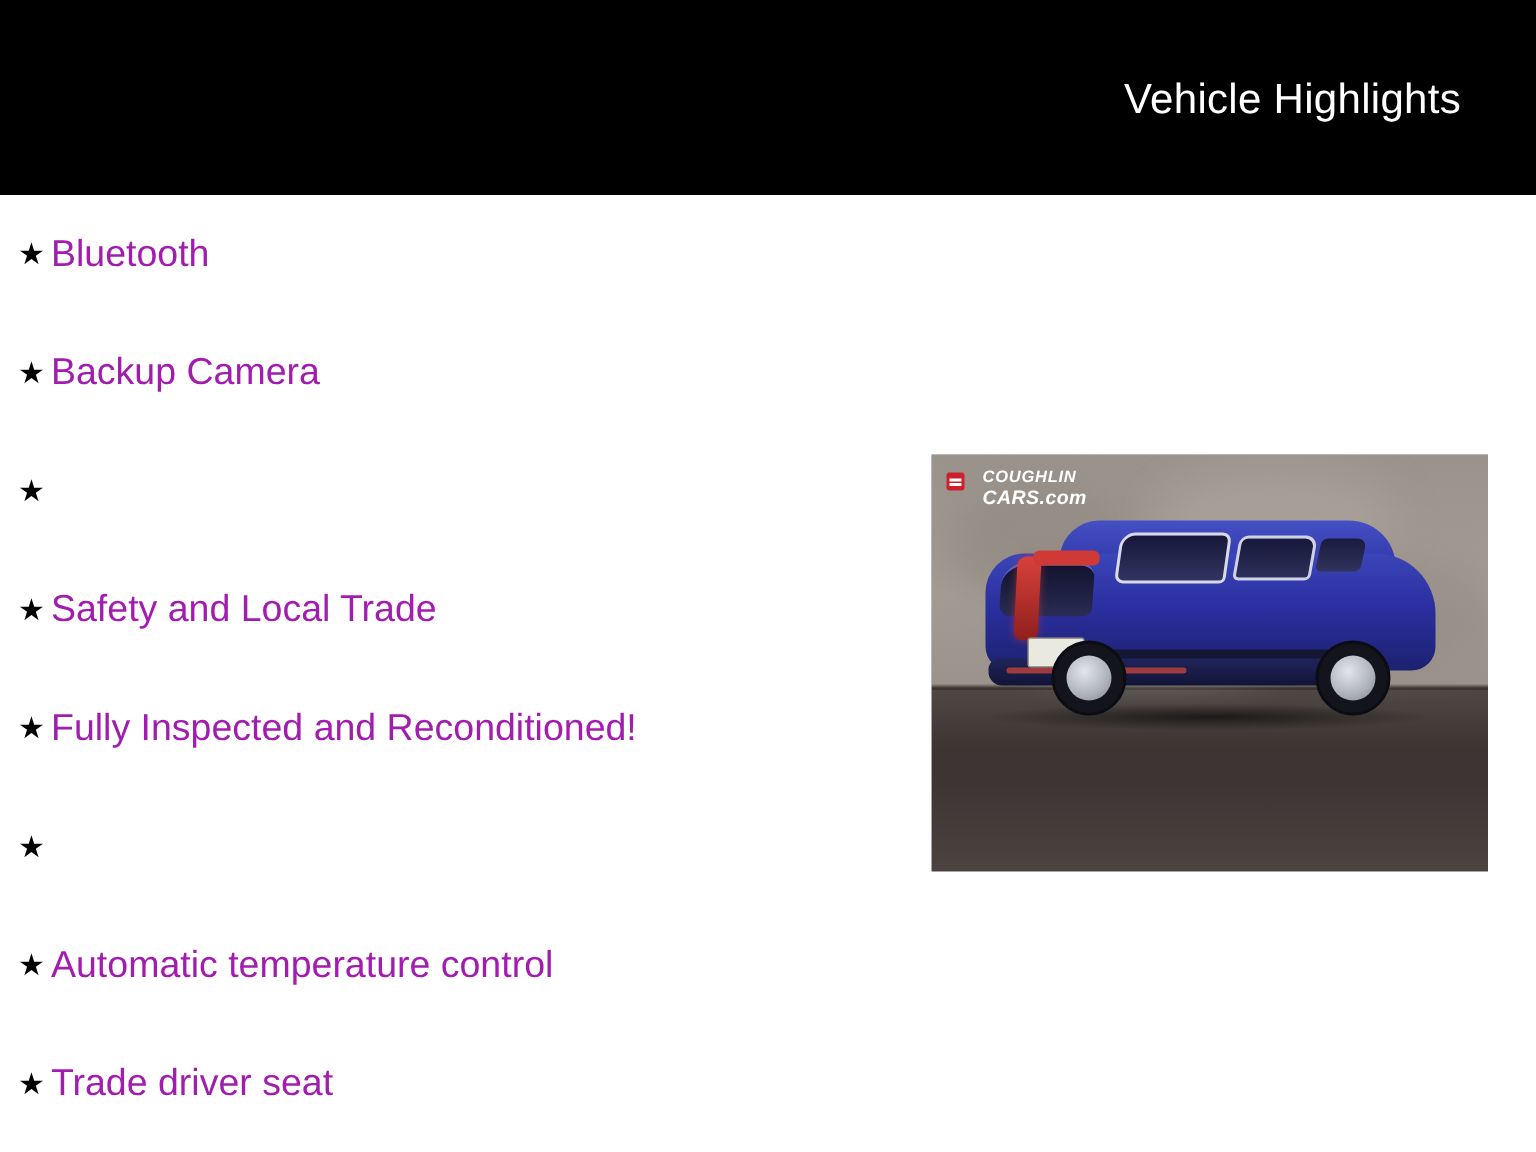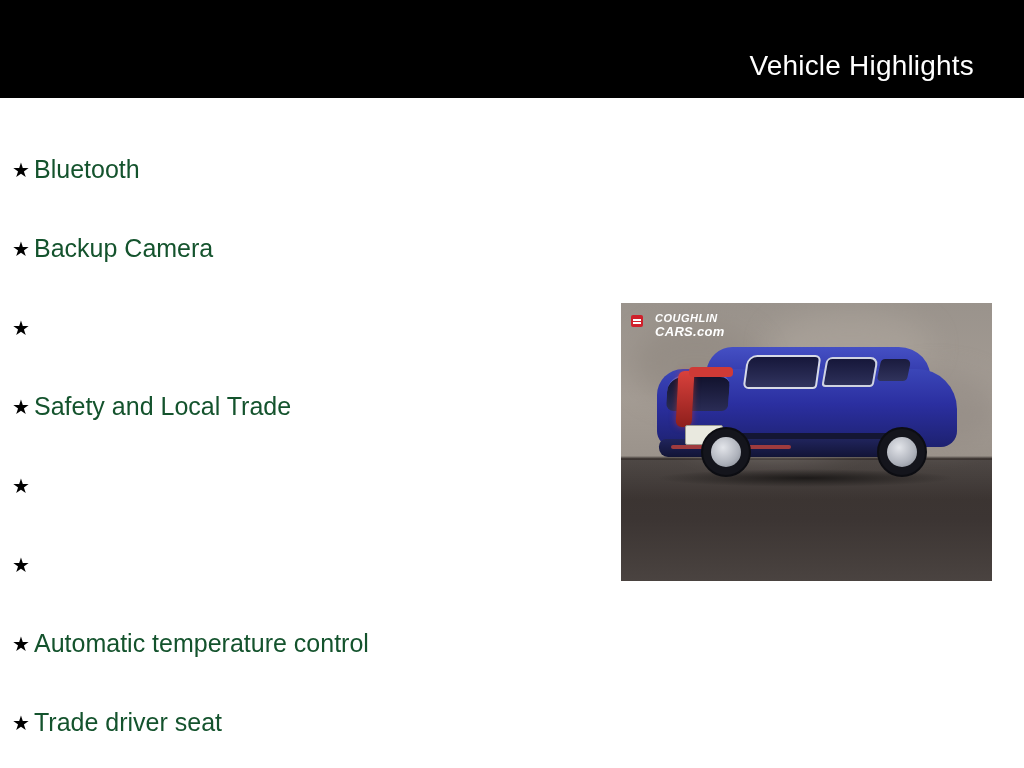--- a/index.html
+++ b/index.html
@@ -18,21 +18,21 @@
     height: 768px;
     background: #ffffff;
   }
 
   
   .header {
     position: absolute;
     left: 0;
     top: 0;
     width: 1024px;
-    height: 98px;
+    height: 130px;
     background: #000000;
   }
 
   .header-title {
     position: absolute;
     right: 50px;
     top: 49px;
     color: #ffffff;
     font-size: 28px;
     font-weight: 400;
@@ -61,21 +61,21 @@
     flex: 0 0 auto;
     width: 22px;
     line-height: 1;
     color: #000000;
     font-size: 20px;
     margin-top: 30px;
   }
 
   .highlight-label {
     flex: 1 1 auto;
-    color: #14532d;
+    color: #a21caf;
     font-size: 25px;
     font-weight: 400;
     line-height: 1;
     margin-top: 27px;
     white-space: nowrap;
   }
 
   
   .photo-wrap {
     position: absolute;
@@ -348,20 +348,21 @@
       <span class="star-icon">★</span>
     </div>
 
     <div class="highlight-row">
       <span class="star-icon">★</span>
       <span class="highlight-label">Safety and Local Trade</span>
     </div>
 
     <div class="highlight-row">
       <span class="star-icon">★</span>
+      <span class="highlight-label">Fully Inspected and Reconditioned!</span>
     </div>
 
     <div class="highlight-row">
       <span class="star-icon">★</span>
     </div>
 
     <div class="highlight-row">
       <span class="star-icon">★</span>
       <span class="highlight-label">Automatic temperature control</span>
     </div>

